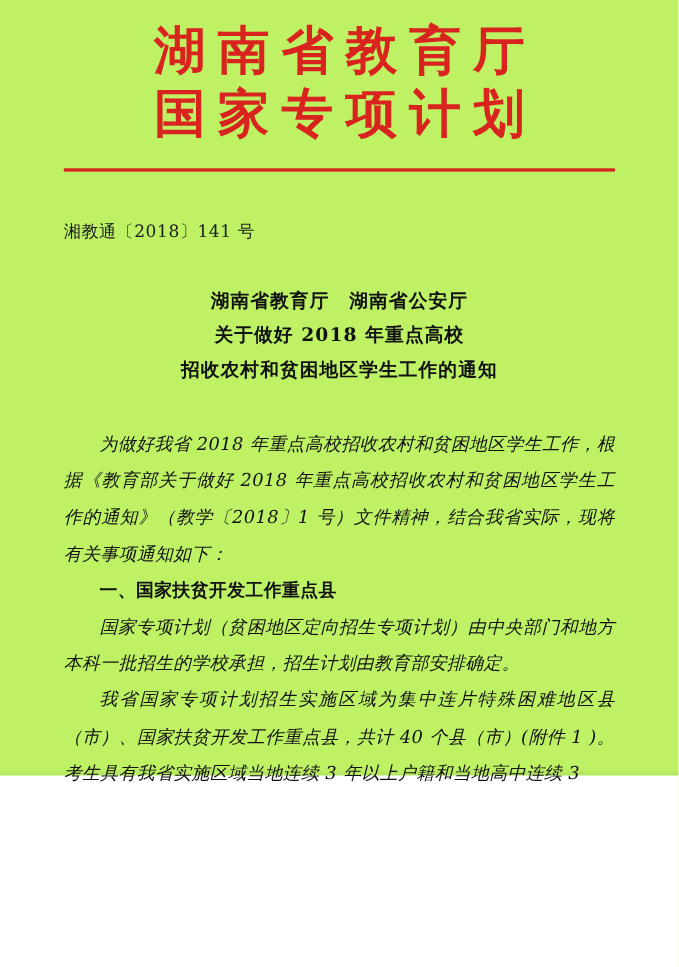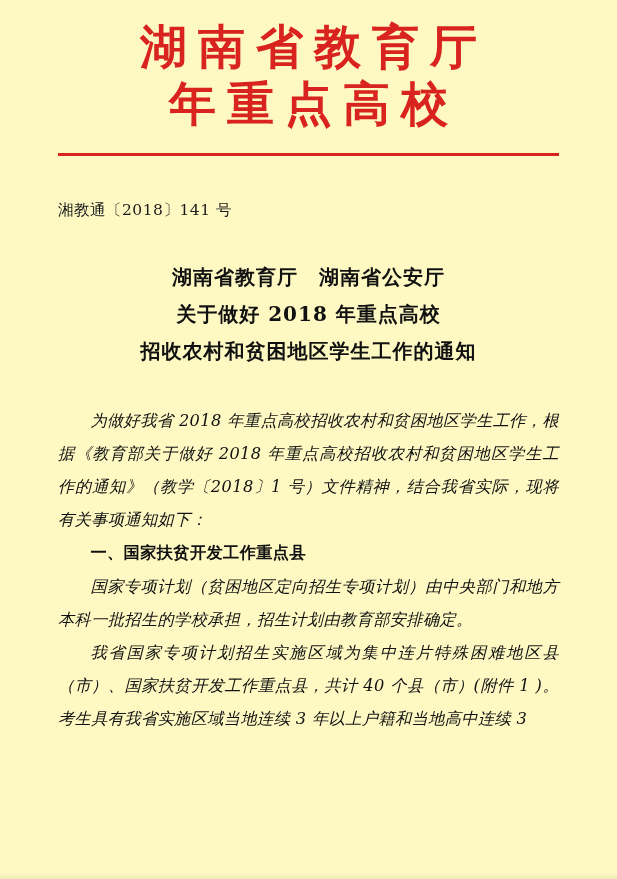--- a/index.html
+++ b/index.html
@@ -10,22 +10,22 @@
   body {
     width: 617px;
     height: 879px;
     overflow: hidden;
     font-family: "DejaVu Serif", "Liberation Serif", serif;
     color: #111111;
   }
   .page {
     position: relative;
     width: 617px;
-    height: 879px;
-    background: #fef9c3;
+    height: 705px;
+    background: #bef264;
     box-sizing: border-box;
     padding: 0 58px;
   }
   
   .letterhead {
     padding-top: 18px;
     text-align: center;
   }
   .lh-line {
     color: #d9231f;
@@ -49,21 +49,21 @@
     text-align: left;
     font-size: 15.5px;
     letter-spacing: 0.5px;
     color: #1a1a1a;
   }
   
   .title-block {
     margin-top: 38px;
     text-align: center;
     font-weight: bold;
-    font-size: 20px;
+    font-size: 17px;
     line-height: 1.85;
     letter-spacing: 1px;
     color: #111111;
   }
   .title-line {
     white-space: nowrap;
   }
   
   .body-block {
     margin-top: 34px;
@@ -97,21 +97,21 @@
     pointer-events: none;
   }
 </style>
 </head>
 <body>
 
 <div class="page">
 
   <div class="letterhead">
     <div class="lh-line">湖南省教育厅</div>
-    <div class="lh-line">年重点高校</div>
+    <div class="lh-line">国家专项计划</div>
     <div class="lh-rule"></div>
   </div>
 
   <div class="docnum">湘教通〔2018〕141 号</div>
 
   <div class="title-block">
     <div class="title-line">湖南省教育厅　湖南省公安厅</div>
     <div class="title-line">关于做好 2018 年重点高校</div>
     <div class="title-line">招收农村和贫困地区学生工作的通知</div>
   </div>

